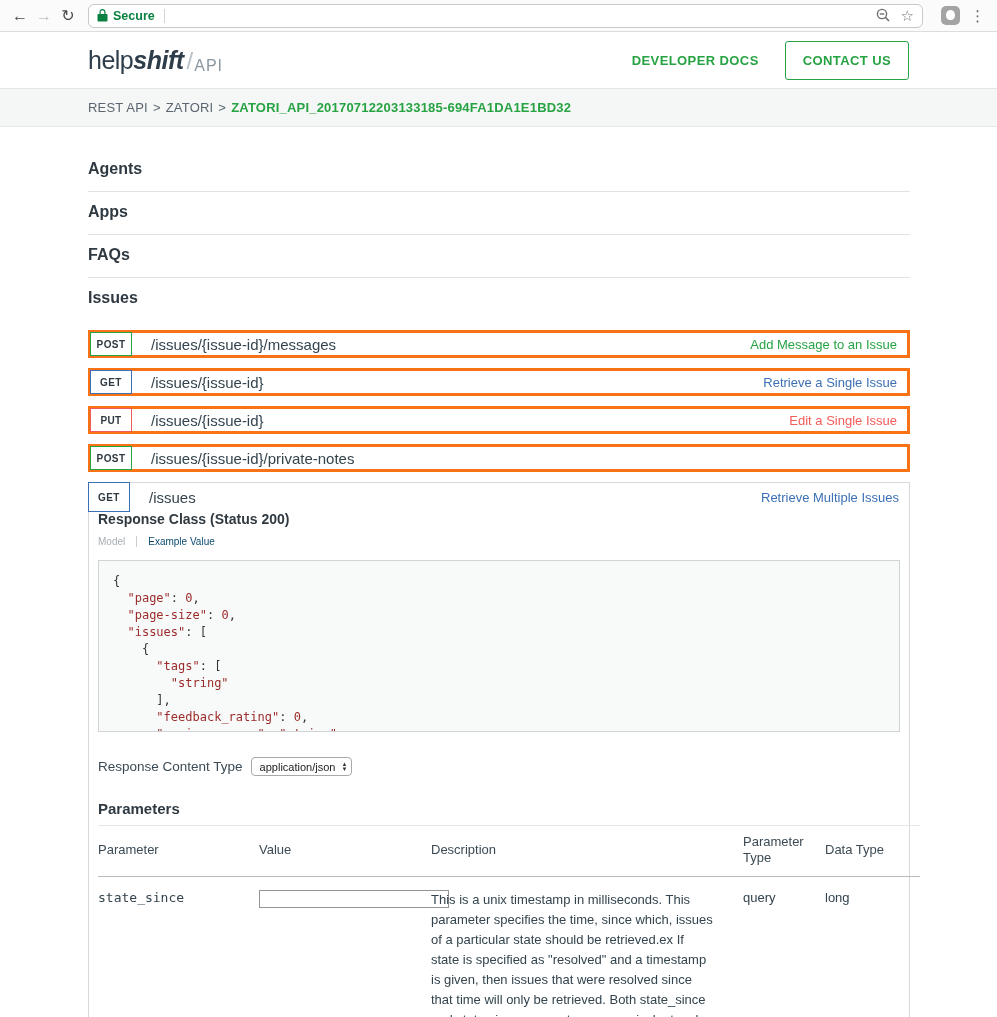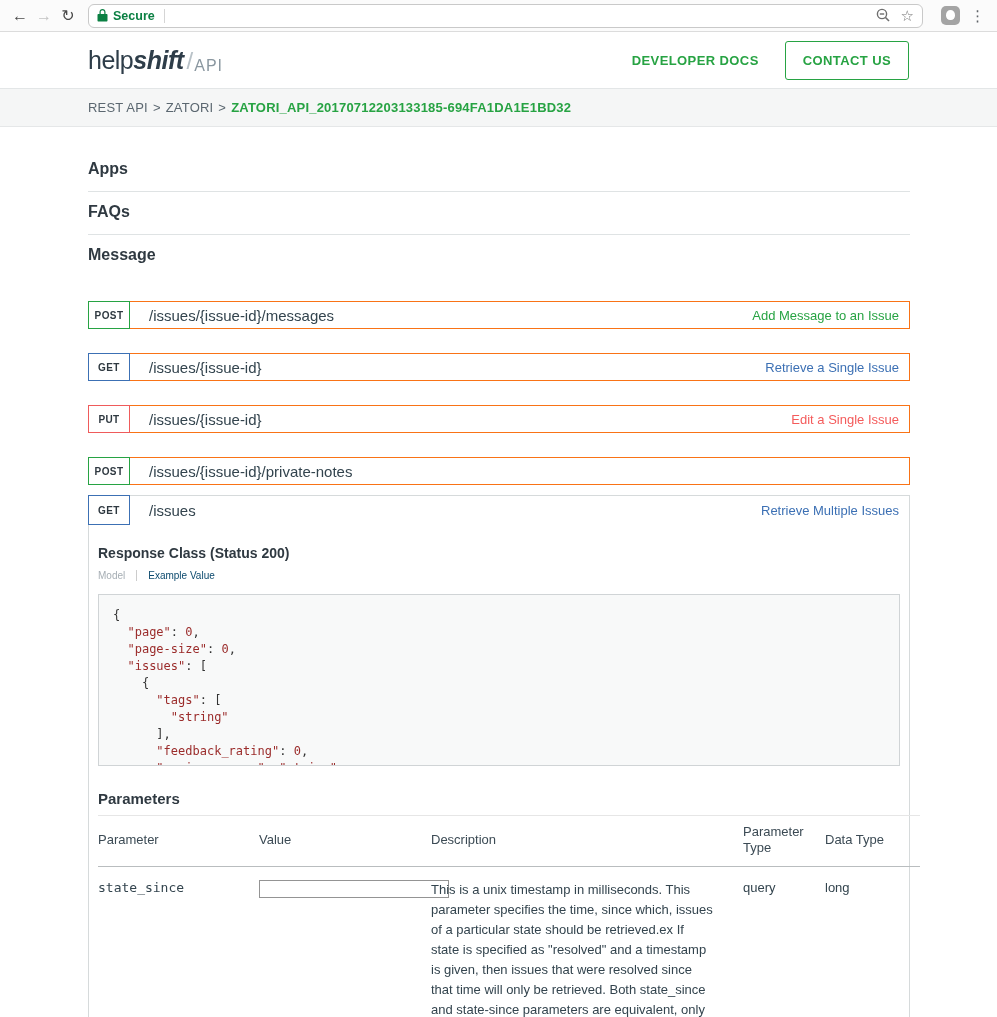--- a/index.html
+++ b/index.html
@@ -44,39 +44,39 @@
     letter-spacing:.2px; }
   .crumb-bar .sep { margin:0 5px; }
   .crumb-current { color:#27a343; font-weight:700; }
 
   
   .main { width:822px; margin-left:88px; padding-top:22px; }
   .section-row { padding:11px 0 13px; font-size:16px; font-weight:700; color:#2f3941;
     border-bottom:1px solid #dfe3e4; cursor:pointer; }
   .section-row.no-border { border-bottom:none; }
 
-  .ep-row { display:flex; align-items:stretch; height:28px; border:1px solid #f97316;
-    margin-top:24px; background:#fff; cursor:pointer; }
+  .ep-row { display:flex; align-items:stretch; height:28px; border:3px solid #f97316;
+    margin-top:10px; background:#fff; cursor:pointer; }
   .badge { flex:0 0 42px; margin:-1px; display:flex; align-items:center; justify-content:center;
     background:#fff; border:1px solid; font-size:10px; font-weight:700; color:#2f3941;
     letter-spacing:.4px; }
   .m-post .badge { border-color:#27a343; }
   .m-get  .badge { border-color:#3c70b4; }
   .m-put  .badge { border-color:#ef5b5b; }
   .ep-path { flex:1; display:flex; align-items:center; margin-left:20px; font-size:15px;
     color:#33444e; }
   .ep-link { display:flex; align-items:center; font-size:13px; padding-right:10px; cursor:pointer; }
   .m-post .ep-link { color:#27a343; }
   .m-get  .ep-link { color:#3c70b4; }
   .m-put  .ep-link { color:#f45b5b; }
 
   .ep-group { border:1px solid #d6dadb; margin-top:10px; background:#fff; }
   .ep-group .ep-row { border:none; margin-top:0; }
   .panel { padding:0 9px 30px; }
-  .resp-title { margin-top:21px; font-size:14px; font-weight:700; color:#2f3941; }
+  .resp-title { font-size:14px; font-weight:700; color:#2f3941; }
   .tabs { margin-top:9px; font-size:10px; display:flex; align-items:center; }
   .tab-model { color:#a6aeb4; padding-right:11px; border-right:1px solid #ccc; cursor:pointer; }
   .tab-example { color:#0c4a6e; padding-left:11px; cursor:pointer; }
   .code-block { margin-top:13px; height:172px; overflow:hidden; background:#f8f9f9;
     border:1px solid #d0d4d6; padding:12px 14px;
     font-family:"DejaVu Sans Mono", monospace; font-size:12px; line-height:17px; color:#333;
     white-space:pre; }
   .code-block .tok { color:#9b2c2b; }
 
   .rct-row { margin-top:25px; display:flex; align-items:center; font-size:13.5px; color:#3b4a54; }
@@ -146,23 +146,24 @@
 <div class="crumb-bar">
   <span>REST API</span>
   <span class="sep">&gt;</span>
   <span>ZATORI</span>
   <span class="sep">&gt;</span>
   <span class="crumb-current">ZATORI_API_20170712203133185-694FA1DA1E1BD32</span>
 </div>
 
 <div class="main">
 
+  <div class="section-row">Agents</div>
   <div class="section-row">Apps</div>
   <div class="section-row">FAQs</div>
-  <div class="section-row no-border">Message</div>
+  <div class="section-row no-border">Issues</div>
 
   <div class="ep-row m-post">
     <span class="badge">POST</span>
     <span class="ep-path">/issues/{issue-id}/messages</span>
     <span class="ep-link">Add Message to an Issue</span>
   </div>
 
   <div class="ep-row m-get">
     <span class="badge">GET</span>
     <span class="ep-path">/issues/{issue-id}</span>
@@ -199,20 +200,30 @@
   <span class="tok">"page"</span>: <span class="tok">0</span>,
   <span class="tok">"page-size"</span>: <span class="tok">0</span>,
   <span class="tok">"issues"</span>: [
     {
       <span class="tok">"tags"</span>: [
         <span class="tok">"string"</span>
       ],
       <span class="tok">"feedback_rating"</span>: <span class="tok">0</span>,
       <span class="tok">"assignee_name"</span>: <span class="tok">"string"</span>,</span></div>
 
+      <div class="rct-row">
+        <span>Response Content Type</span>
+        <span class="mac-select">
+          <span>application/json</span>
+          <span class="arrows">
+              <span>▲</span>
+              <span>▼</span>
+            </span>
+        </span>
+      </div>
 
       <div class="params-title">Parameters</div>
 
       <table class="params">
         <colgroup>
             <col style="width:161px">
             <col style="width:172px">
             <col style="width:312px">
             <col style="width:82px">
             <col style="width:95px">

